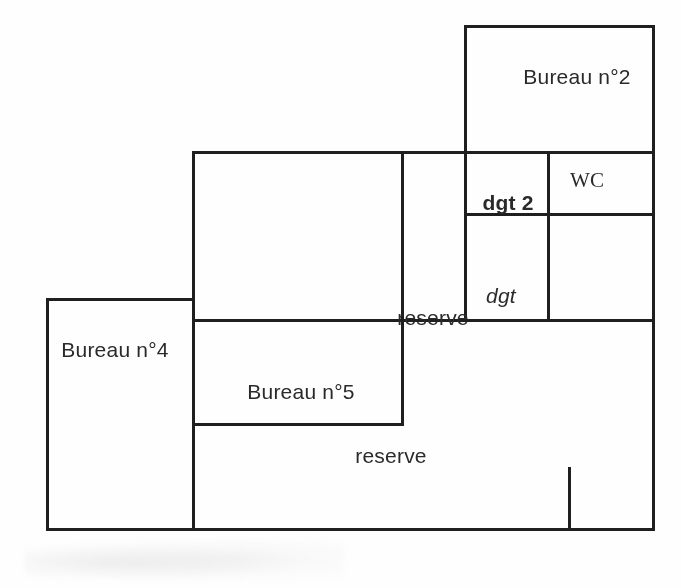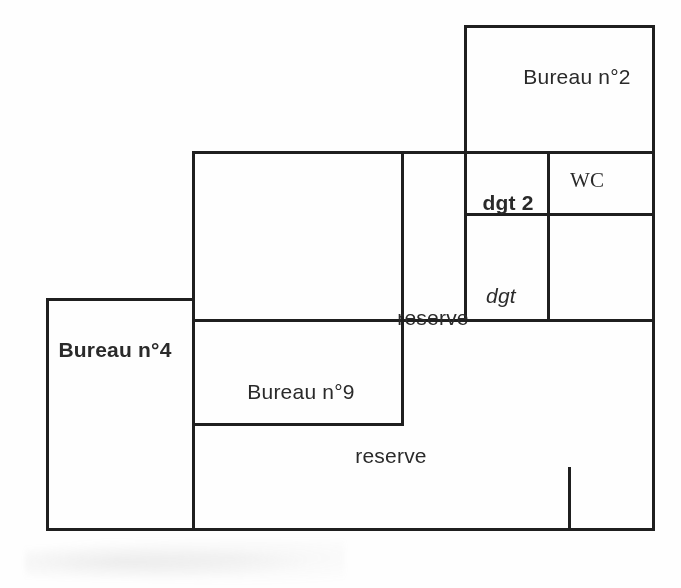--- a/index.html
+++ b/index.html
@@ -29,21 +29,21 @@
     letter-spacing: 0.2px;
   }
   
   .lbl-bureau-2          { left: 577px; top: 77px;  }
   .lbl-dgt-2             { left: 508px; top: 203px; font-weight: bold; }
   .lbl-wc                { left: 587px; top: 181px; font-family: Liberation Serif, serif; }
   .lbl-salle-informatique{ left: 305px; top: 226px; }
   .lbl-reserve           { left: 433px; top: 278px; margin-top: 40px; }
   .lbl-dgt               { left: 501px; top: 296px; font-style: italic; }
   .lbl-bureau-1          { left: 598px; top: 266px; }
-  .lbl-bureau-4          { left: 115px; top: 350px; font-weight: bold; }
+  .lbl-bureau-4          { left: 115px; top: 350px; }
   .lbl-bureau-3          { left: 301px; top: 392px; }
   .lbl-accueil           { left: 391px; top: 456px; }
 
   
   .w-bureau2-top    { left: 464px; top: 25px;  width: 191px; height: 3px; }
   .w-main-top       { left: 192px; top: 151px; width: 463px; height: 3px; }
   .w-dgt2-bottom    { left: 464px; top: 213px; width: 191px; height: 3px; }
   .w-bureau4-top    { left: 46px;  top: 298px; width: 149px; height: 3px; }
   .w-row-bottom     { left: 192px; top: 319px; width: 463px; height: 3px; }
   .w-bureau3-bottom { left: 192px; top: 423px; width: 212px; height: 3px; }
@@ -89,17 +89,17 @@
   <div class="wall w-mid-548"></div>
   <div class="wall w-bureau4-left"></div>
   <div class="wall w-accueil-stub"></div>
 
   <div class="room-label lbl-bureau-2">Bureau n°2</div>
   <div class="room-label lbl-dgt-2">dgt 2</div>
   <div class="room-label lbl-wc">WC</div>
   <div class="room-label lbl-reserve">reserve</div>
   <div class="room-label lbl-dgt">dgt</div>
   <div class="room-label lbl-bureau-4">Bureau n°4</div>
-  <div class="room-label lbl-bureau-3">Bureau n°9</div>
+  <div class="room-label lbl-bureau-3">Bureau n°5</div>
   <div class="room-label lbl-accueil">reserve</div>
 
   <div class="artifact"></div>
 </div>
 
 </body></html>

